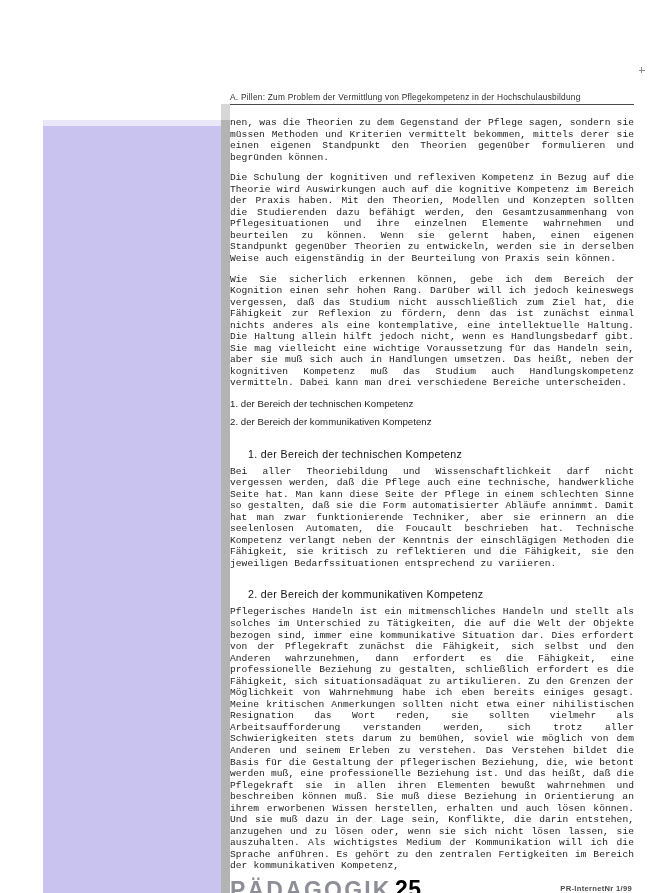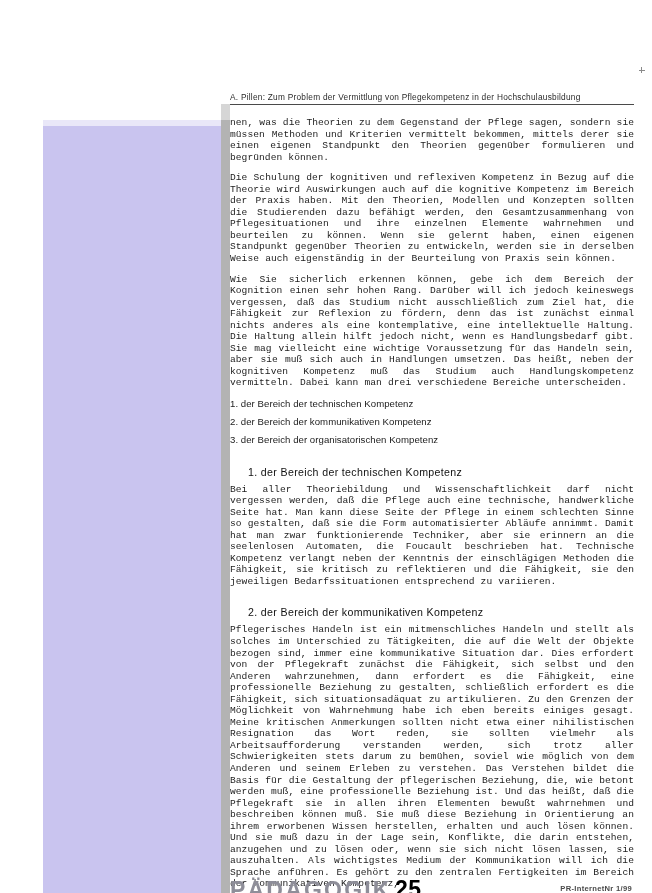--- a/index.html
+++ b/index.html
@@ -219,21 +219,20 @@
 
     <div class="running-head">A. Pillen: Zum Problem der Vermittlung von Pflegekompetenz in der Hochschulausbildung</div>
 
     <p class="body">nen, was die Theorien zu dem Gegenstand der Pflege sagen, sondern sie müssen Methoden und Kriterien vermittelt bekommen, mittels derer sie einen eigenen Standpunkt den Theorien gegenüber formulieren und begründen können.</p>
     <p class="body">Die Schulung der kognitiven und reflexiven Kompetenz in Bezug auf die Theorie wird Auswirkungen auch auf die kognitive Kompetenz im Bereich der Praxis haben. Mit den Theorien, Modellen und Konzepten sollten die Studierenden dazu befähigt werden, den Gesamtzusammenhang von Pflegesituationen und ihre einzelnen Elemente wahrnehmen und beurteilen zu können. Wenn sie gelernt haben, einen eigenen Standpunkt gegenüber Theorien zu entwickeln, werden sie in derselben Weise auch eigenständig in der Beurteilung von Praxis sein können.</p>
     <p class="body">Wie Sie sicherlich erkennen können, gebe ich dem Bereich der Kognition einen sehr hohen Rang. Darüber will ich jedoch keineswegs vergessen, daß das Studium nicht ausschließlich zum Ziel hat, die Fähigkeit zur Reflexion zu fördern, denn das ist zunächst einmal nichts anderes als eine kontemplative, eine intellektuelle Haltung. Die Haltung allein hilft jedoch nicht, wenn es Handlungsbedarf gibt. Sie mag vielleicht eine wichtige Voraussetzung für das Handeln sein, aber sie muß sich auch in Handlungen umsetzen. Das heißt, neben der kognitiven Kompetenz muß das Studium auch Handlungskompetenz vermitteln. Dabei kann man drei verschiedene Bereiche unterscheiden.</p>
 
     <ol class="enum">
       <li>1. der Bereich der technischen Kompetenz</li>
       <li>2. der Bereich der kommunikativen Kompetenz</li>
-      <li>3. der Bereich der organisatorischen Kompetenz</li>
     </ol>
 
     <div class="section-block">
       <h2 class="section">1. der Bereich der technischen Kompetenz</h2>
       <p class="body tight">Bei aller Theoriebildung und Wissenschaftlichkeit darf nicht vergessen werden, daß die Pflege auch eine technische, handwerkliche Seite hat. Man kann diese Seite der Pflege in einem schlechten Sinne so gestalten, daß sie die Form automatisierter Abläufe annimmt. Damit hat man zwar funktionierende Techniker, aber sie erinnern an die seelenlosen Automaten, die Foucault beschrieben hat. Technische Kompetenz verlangt neben der Kenntnis der einschlägigen Methoden die Fähigkeit, sie kritisch zu reflektieren und die Fähigkeit, sie den jeweiligen Bedarfssituationen entsprechend zu variieren.</p>
     </div>
 
     <div class="section-block second">
       <h2 class="section">2. der Bereich der kommunikativen Kompetenz</h2>
       <p class="body tight">Pflegerisches Handeln ist ein mitmenschliches Handeln und stellt als solches im Unterschied zu Tätigkeiten, die auf die Welt der Objekte bezogen sind, immer eine kommunikative Situation dar. Dies erfordert von der Pflegekraft zunächst die Fähigkeit, sich selbst und den Anderen wahrzunehmen, dann erfordert es die Fähigkeit, eine professionelle Beziehung zu gestalten, schließlich erfordert es die Fähigkeit, sich situationsadäquat zu artikulieren. Zu den Grenzen der Möglichkeit von Wahrnehmung habe ich eben bereits einiges gesagt. Meine kritischen Anmerkungen sollten nicht etwa einer nihilistischen Resignation das Wort reden, sie sollten vielmehr als Arbeitsaufforderung verstanden werden, sich trotz aller Schwierigkeiten stets darum zu bemühen, soviel wie möglich von dem Anderen und seinem Erleben zu verstehen. Das Verstehen bildet die Basis für die Gestaltung der pflegerischen Beziehung, die, wie betont werden muß, eine professionelle Beziehung ist. Und das heißt, daß die Pflegekraft sie in allen ihren Elementen bewußt wahrnehmen und beschreiben können muß. Sie muß diese Beziehung in Orientierung an ihrem erworbenen Wissen herstellen, erhalten und auch lösen können. Und sie muß dazu in der Lage sein, Konflikte, die darin entstehen, anzugehen und zu lösen oder, wenn sie sich nicht lösen lassen, sie auszuhalten. Als wichtigstes Medium der Kommunikation will ich die Sprache anführen. Es gehört zu den zentralen Fertigkeiten im Bereich der kommunikativen Kompetenz,</p>

